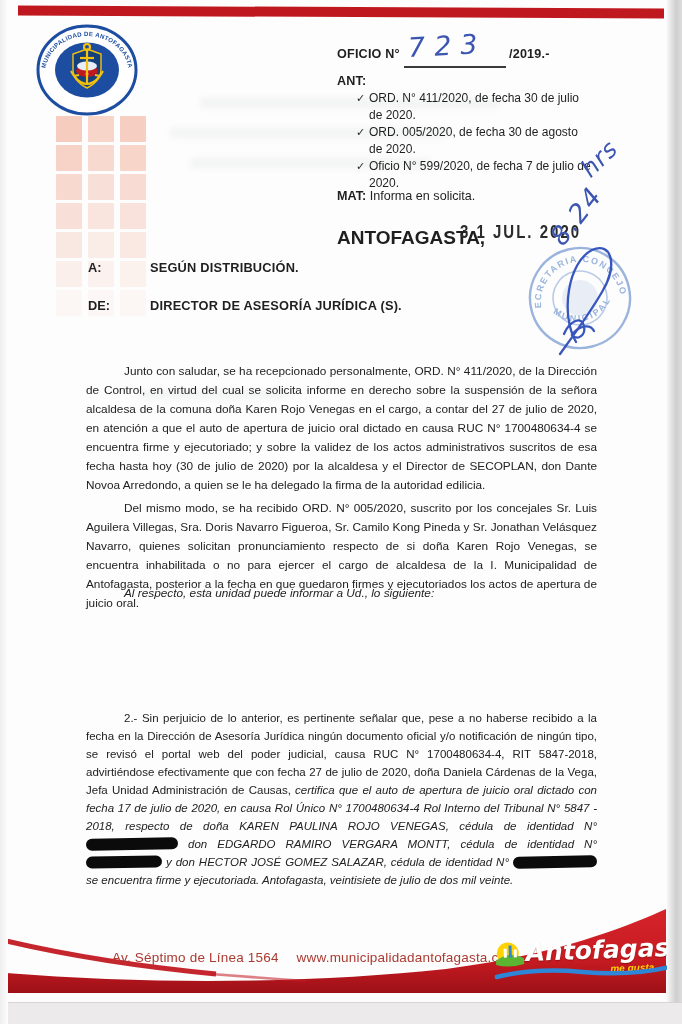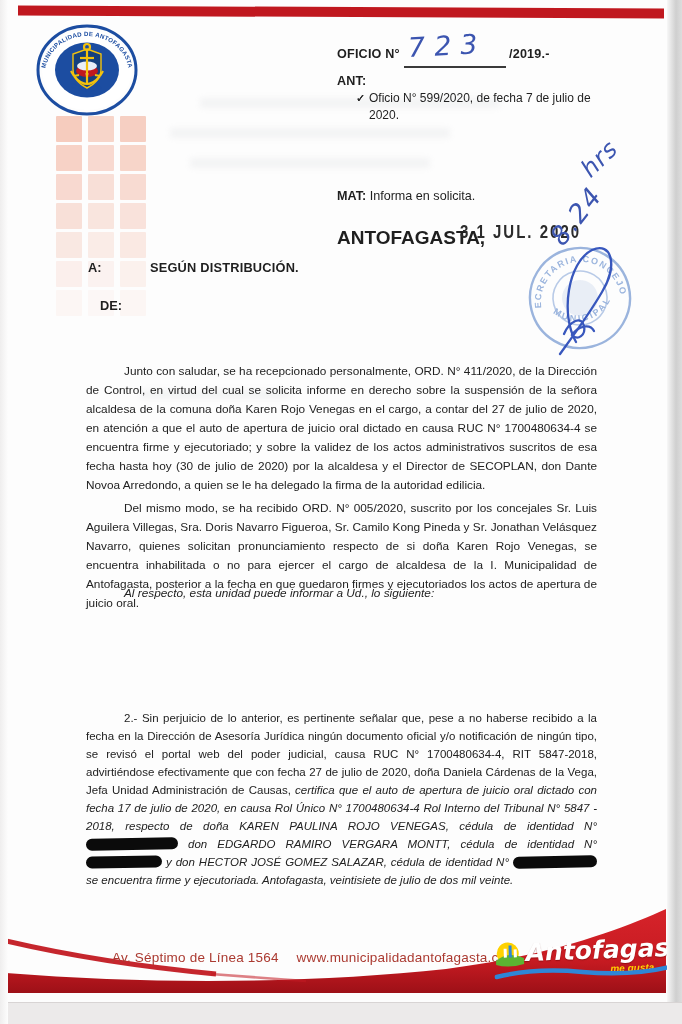--- a/index.html
+++ b/index.html
@@ -136,23 +136,25 @@
 
   <span class="abs hdr-label oficio-label">OFICIO N°</span>
   <span class="abs hw-number">723</span>
   <div class="abs oficio-underline"></div>
   <span class="abs hdr-label oficio-suffix">/2019.-</span>
 
   <span class="abs hdr-label ant-label">ANT:</span>
   <div class="abs ant-list">
     <div class="ant-item">
       <span class="ant-check">✓</span>
+      <span>ORD. N° 411/2020, de fecha 30 de julio de 2020.</span>
     </div>
     <div class="ant-item">
       <span class="ant-check">✓</span>
+      <span>ORD. 005/2020, de fecha 30 de agosto de 2020.</span>
     </div>
     <div class="ant-item">
       <span class="ant-check">✓</span>
       <span>Oficio N° 599/2020, de fecha 7 de julio de 2020.</span>
     </div>
   </div>
 
   <div class="abs mat-line">
     <span class="bold">MAT:</span>
     <span>Informa en solicita.</span>
@@ -161,21 +163,22 @@
   <span class="abs bold city-label">ANTOFAGASTA,</span>
   <span class="abs date-stamp">3 1 JUL. 2020</span>
 
   <div class="abs hw-time">
     <span class="num">8.24</span>
     <span class="suf">hrs</span>
   </div>
 
   <span class="abs addr-label" style="left:88px;top:260px;">A:</span>
   <span class="abs addr-value" style="left:150px;top:260px;text-align:center;">SEGÚN DISTRIBUCIÓN.</span>
-  <span class="abs addr-label" style="left:88px;top:298px;margin-left:12px;">DE:</span>
+  <span class="abs addr-label" style="left:88px;top:298px;">DE:</span>
+  <span class="abs addr-value" style="left:150px;top:298px;">DIRECTOR DE ASESORÍA JURÍDICA (S).</span>
 
   <div class="abs stamp-wrap">
     <svg width="130" height="130" viewBox="0 0 130 130">
       <g transform="rotate(-14 62 60)" opacity="0.85">
         <circle cx="62" cy="60" r="50" fill="none" stroke="#8aa8d8" stroke-width="2.4"></circle>
         <circle cx="62" cy="60" r="27" fill="none" stroke="#8aa8d8" stroke-width="1.6" opacity="0.7"></circle>
         <circle cx="62" cy="60" r="18" fill="#b9cbe8" opacity="0.35"></circle>
         <defs>
           <path id="stTop" d="M 22,64 A 40,40 0 0 1 102,64" fill="none"></path>
           <path id="stBot" d="M 27,58 A 37,37 0 0 0 97,58" fill="none"></path>

